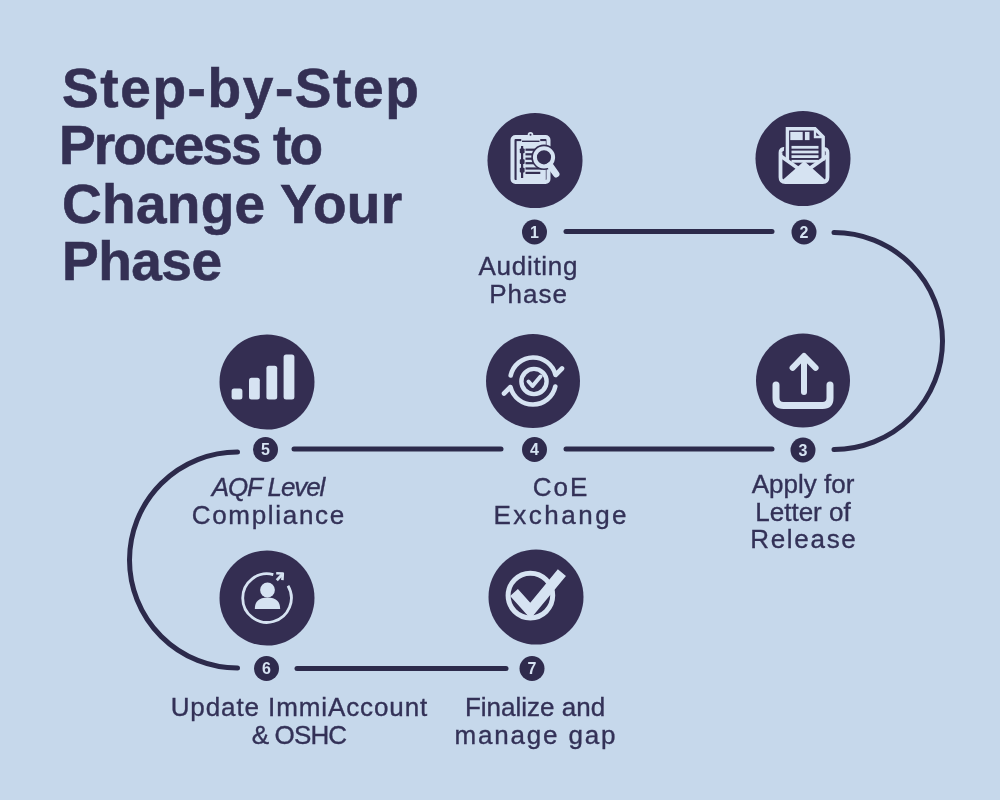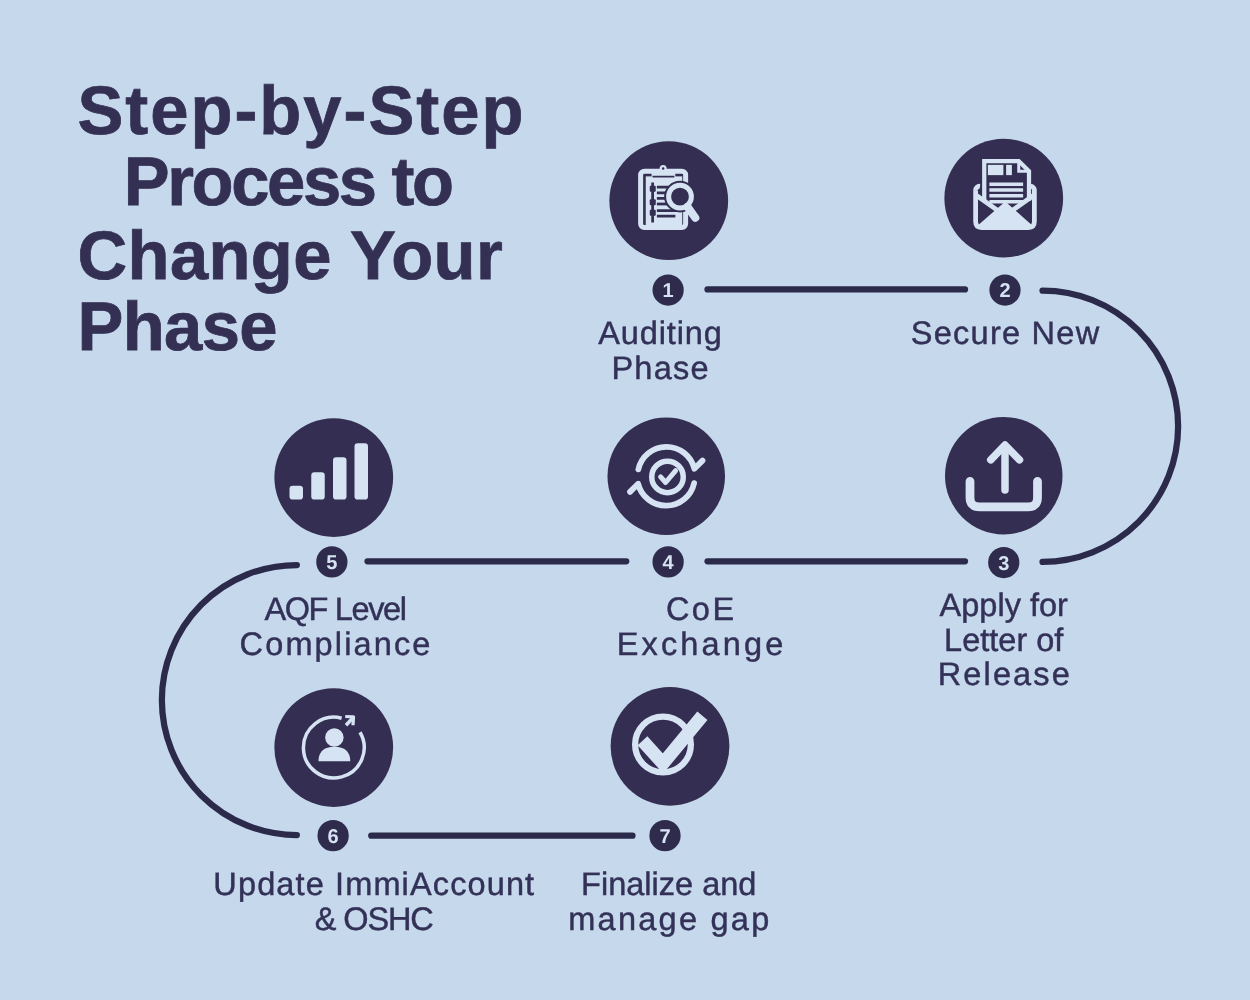--- a/index.html
+++ b/index.html
@@ -6,21 +6,21 @@
   body{width:1000px;height:800px;background:#c6d8eb;position:relative;overflow:hidden;
        font-family:"Liberation Sans", sans-serif;}
   .t{position:absolute;left:62px;font-size:55px;font-weight:bold;color:#343054;white-space:nowrap;-webkit-text-stroke:0.6px #343054;}
   .lbl{position:absolute;font-size:26px;line-height:27.5px;color:#333157;-webkit-text-stroke:0.35px #333157;
        text-align:center;transform:translateX(-50%);white-space:nowrap;}
   svg.ov{position:absolute;left:0;top:0;}
 </style>
 </head>
 <body>
 <div class="t" style="top:56px;letter-spacing:1.6px;">Step-by-Step</div>
-<div class="t" style="top:113px;left:59px;letter-spacing:-1.9px;margin-left:40px;">Process to</div>
+<div class="t" style="top:113px;left:59px;letter-spacing:-1.9px;">Process to</div>
 <div class="t" style="top:172px;letter-spacing:0.3px;">Change Your</div>
 <div class="t" style="top:228.5px;letter-spacing:-0.5px;">Phase</div>
 
 <svg class="ov" width="1000" height="800" viewBox="0 0 1000 800">
   <g stroke="#2c2a4b" stroke-width="5" fill="none" stroke-linecap="round">
     <path d="M566,231.5 H772"></path>
     <path d="M834,232.5 A108.5,108.5 0 0 1 834,449.5"></path>
     <path d="M294,449 H501"></path>
     <path d="M566,449 H772"></path>
     <path d="M237.5,452 A107.8,107.8 0 0 0 237.5,668"></path>
@@ -131,18 +131,18 @@
     <text x="804" y="237.8">2</text>
     <text x="803" y="455.8">3</text>
     <text x="534.5" y="455.3">4</text>
     <text x="265.5" y="455.3">5</text>
     <text x="266.5" y="674.3">6</text>
     <text x="532" y="674.3">7</text>
   </g>
 </svg>
 
 <div class="lbl" style="left:528px;top:253px;"><span style="letter-spacing:0.7px;padding-left:0.7px;">Auditing</span><br><span style="letter-spacing:1px;padding-left:1px;">Phase</span></div>
-<div class="lbl" style="left:804px;top:253px;"><span style="letter-spacing:1px;padding-left:1px;">Secure New</span><br></div>
+<div class="lbl" style="left:804px;top:253px;"><br></div>
 <div class="lbl" style="left:803px;top:471px;text-align:center;">Apply for<br>Letter of<br><span style="letter-spacing:1.7px;padding-left:1.7px;">Release</span></div>
 <div class="lbl" style="left:516px;top:474px;margin-left:44px;"><span style="letter-spacing:2px;padding-left:2px;">CoE</span><br><span style="letter-spacing:2.5px;padding-left:2.5px;">Exchange</span></div>
-<div class="lbl" style="left:268px;top:474px;"><span style="letter-spacing:-1.1px;padding-left:0;">AQF Level</span><br><span style="letter-spacing:1.7px;padding-left:1.7px;">Compliance</span></div>
+<div class="lbl" style="left:268px;top:474px;"><span style="letter-spacing:-1.1px;padding-left:0;font-style:italic;">AQF Level</span><br><span style="letter-spacing:1.7px;padding-left:1.7px;">Compliance</span></div>
 <div class="lbl" style="left:267px;top:694px;margin-left:32px;"><span style="letter-spacing:0.9px;padding-left:0.9px;">Update ImmiAccount</span><br><span style="letter-spacing:-0.9px;padding-left:0;">&amp; OSHC</span></div>
 <div class="lbl" style="left:535px;top:694px;">Finalize and<br><span style="letter-spacing:1.8px;padding-left:1.8px;">manage gap</span></div>
 
 </body></html>

